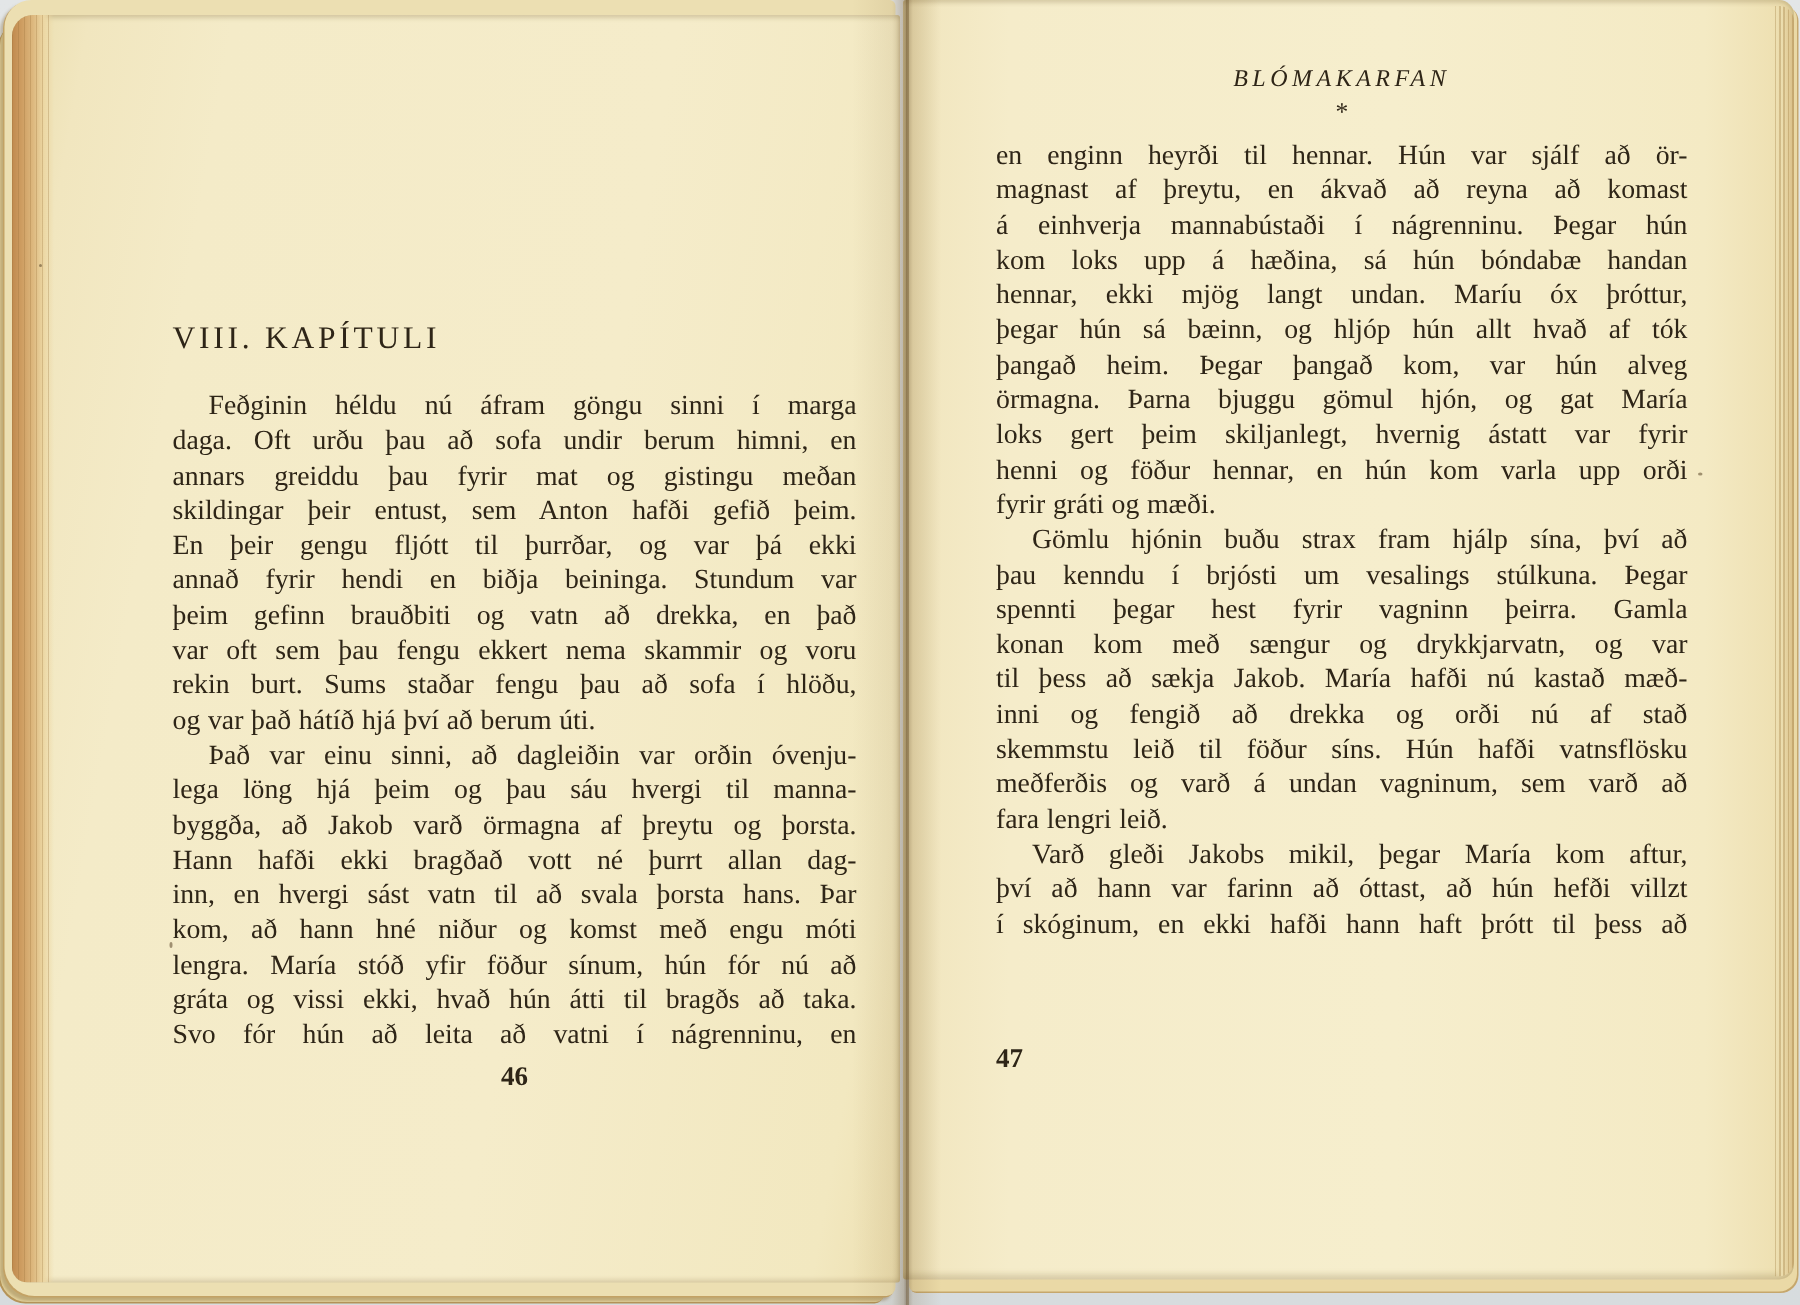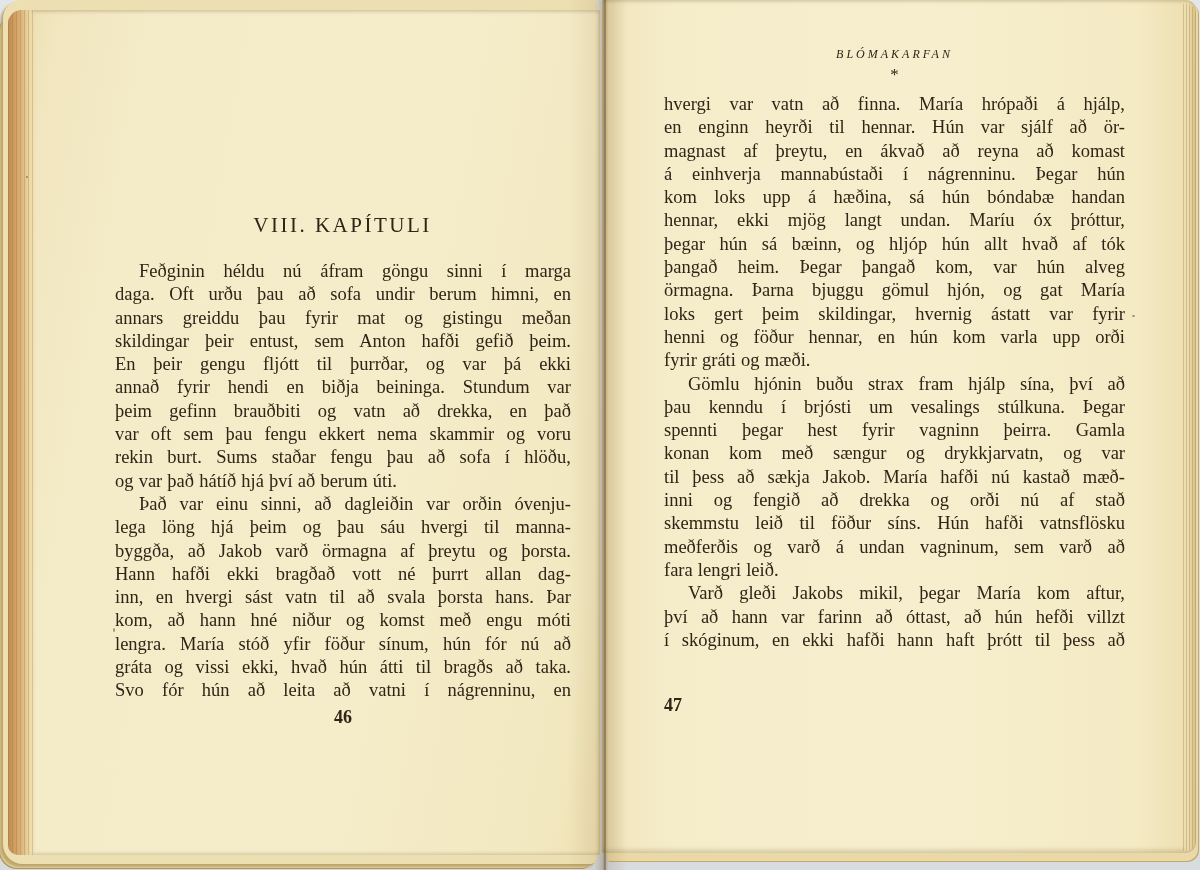--- a/index.html
+++ b/index.html
@@ -48,32 +48,32 @@
   }
   .gutter-shadow {
     position:absolute; left:568px; top:0; width:70px; height:870px; pointer-events:none;
     background: linear-gradient(to right,
       rgba(0,0,0,0) 0%, rgba(130,100,50,.10) 38%, rgba(110,82,40,.30) 49%,
       rgba(90,65,30,.42) 51%, rgba(120,90,45,.16) 58%, rgba(0,0,0,0) 85%);
   }
   .gutter-crease { position:absolute; left:604px; top:0; width:2px; height:870px; background:rgba(105,80,40,.4); filter:blur(.4px); }
   .chapter-heading {
     position:absolute; left:107px; top:203px; width:455px;
-    text-align:center; font-size:21px; font-weight:normal;
+    font-size:21px; font-weight:normal;
     letter-spacing:2.5px; color:#2e2517;
   }
   .body-block { position:absolute; font-size:18.5px; color:#2e2517; }
   .left-body  { left:107px; top:250px;  width:456px; }
   .right-body { left:62px;  top:93px;   width:461px; }
   .line { line-height:23.3px; text-align:justify; text-align-last:justify; white-space:normal; word-spacing:.5px; }
   .line.last   { text-align-last:left; }
   .line.indent { text-indent:24px; }
 
   .running-head-wrap { position:absolute; left:62px; top:44px; width:461px; text-align:center; }
-  .running-head { font-style:italic; font-size:12px; letter-spacing:3px; color:#2e2517; }
+  .running-head { font-style:italic; font-size:16px; letter-spacing:3px; color:#2e2517; }
   .asterisk { display:block; font-size:17px; line-height:20px; margin-top:3px; color:#2e2517; }
 
   .page-number { position:absolute; font-size:18px; font-weight:bold; color:#2e2517; }
   .left-num  { left:107px; top:697px; width:456px; text-align:center; }
   .right-num { left:62px;  top:695px; width:461px; text-align:left; }
 
   
   .speck { position:absolute; border-radius:50%; background:rgba(90,70,40,.55); }
   .s1 { left:1132px; top:315px; width:3px; height:2px; }
   .s2 { left:113px;  top:628px; width:2px; height:4px; }
@@ -114,30 +114,29 @@
       </div>
     <div class="page-number left-num">46</div>
   </div>
 
   <div class="page right-page">
     <div class="running-head-wrap">
       <span class="running-head">BLÓMAKARFAN</span>
       <span class="asterisk">*</span>
     </div>
     <div class="body-block right-body">
-        <div class="line">hvergi var vatn að finna. María hrópaði á hjálp,</div>
         <div class="line">en enginn heyrði til hennar. Hún var sjálf að ör-</div>
         <div class="line">magnast af þreytu, en ákvað að reyna að komast</div>
         <div class="line">á einhverja mannabústaði í nágrenninu. Þegar hún</div>
         <div class="line">kom loks upp á hæðina, sá hún bóndabæ handan</div>
         <div class="line">hennar, ekki mjög langt undan. Maríu óx þróttur,</div>
         <div class="line">þegar hún sá bæinn, og hljóp hún allt hvað af tók</div>
         <div class="line">þangað heim. Þegar þangað kom, var hún alveg</div>
         <div class="line">örmagna. Þarna bjuggu gömul hjón, og gat María</div>
-        <div class="line">loks gert þeim skildingar, hvernig ástatt var fyrir</div>
+        <div class="line">loks gert þeim skiljanlegt, hvernig ástatt var fyrir</div>
         <div class="line">henni og föður hennar, en hún kom varla upp orði</div>
         <div class="line last">fyrir gráti og mæði.</div>
         <div class="line indent">Gömlu hjónin buðu strax fram hjálp sína, því að</div>
         <div class="line">þau kenndu í brjósti um vesalings stúlkuna. Þegar</div>
         <div class="line">spennti þegar hest fyrir vagninn þeirra. Gamla</div>
         <div class="line">konan kom með sængur og drykkjarvatn, og var</div>
         <div class="line">til þess að sækja Jakob. María hafði nú kastað mæð-</div>
         <div class="line">inni og fengið að drekka og orði nú af stað</div>
         <div class="line">skemmstu leið til föður síns. Hún hafði vatnsflösku</div>
         <div class="line">meðferðis og varð á undan vagninum, sem varð að</div>

